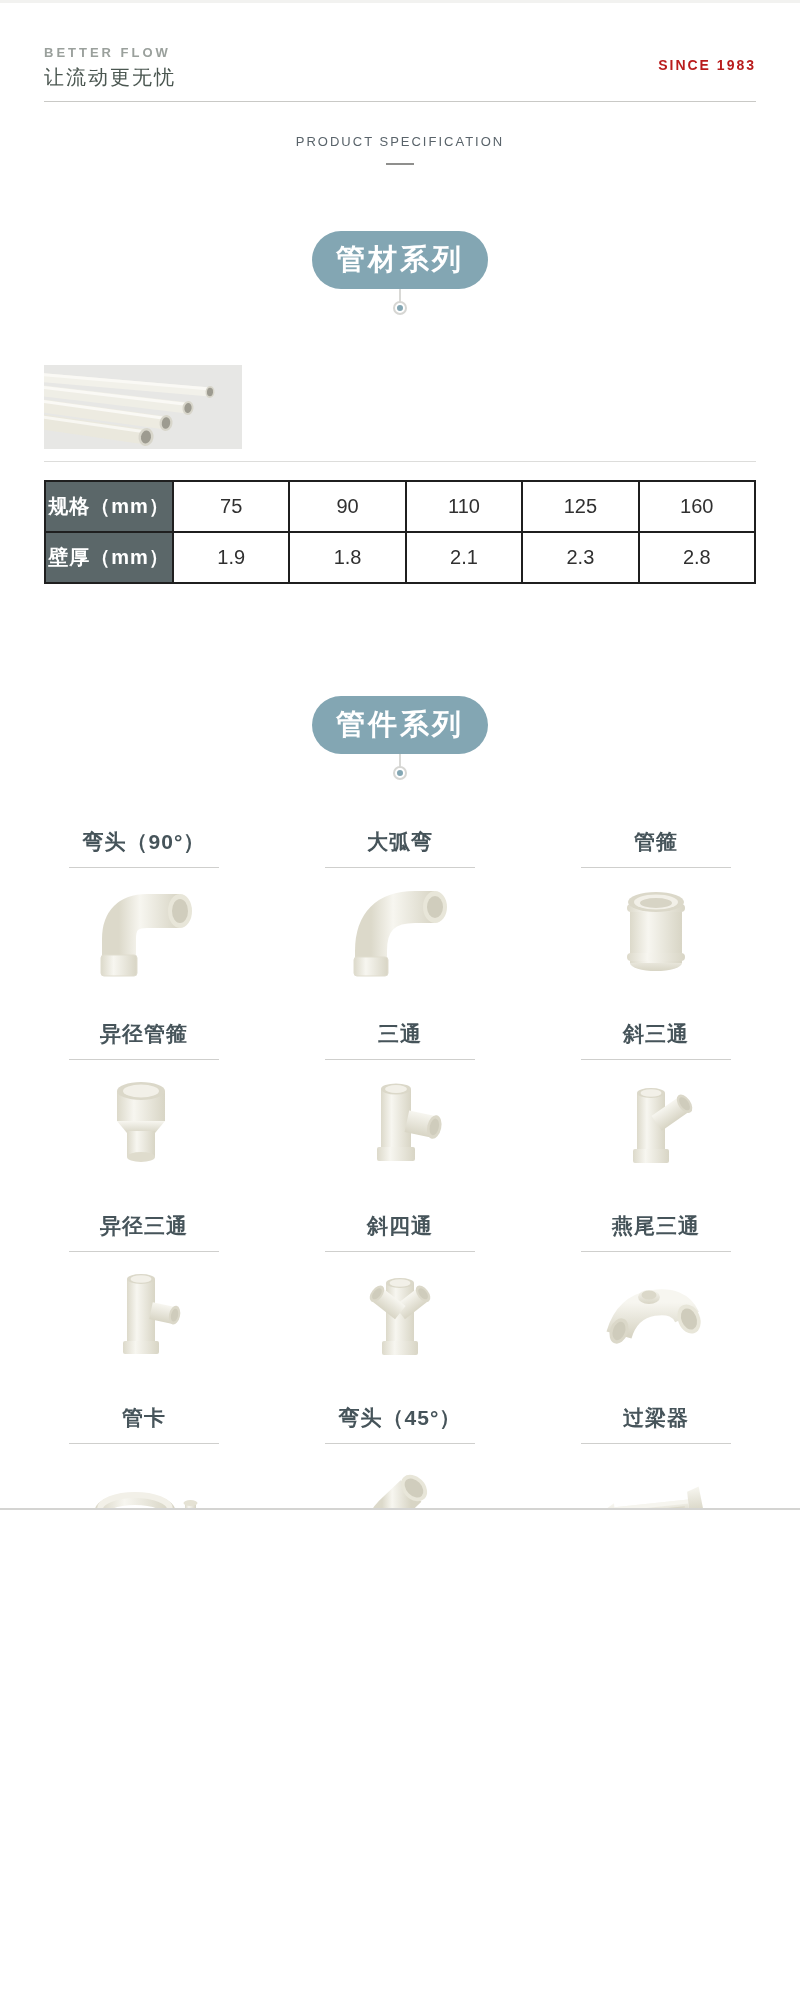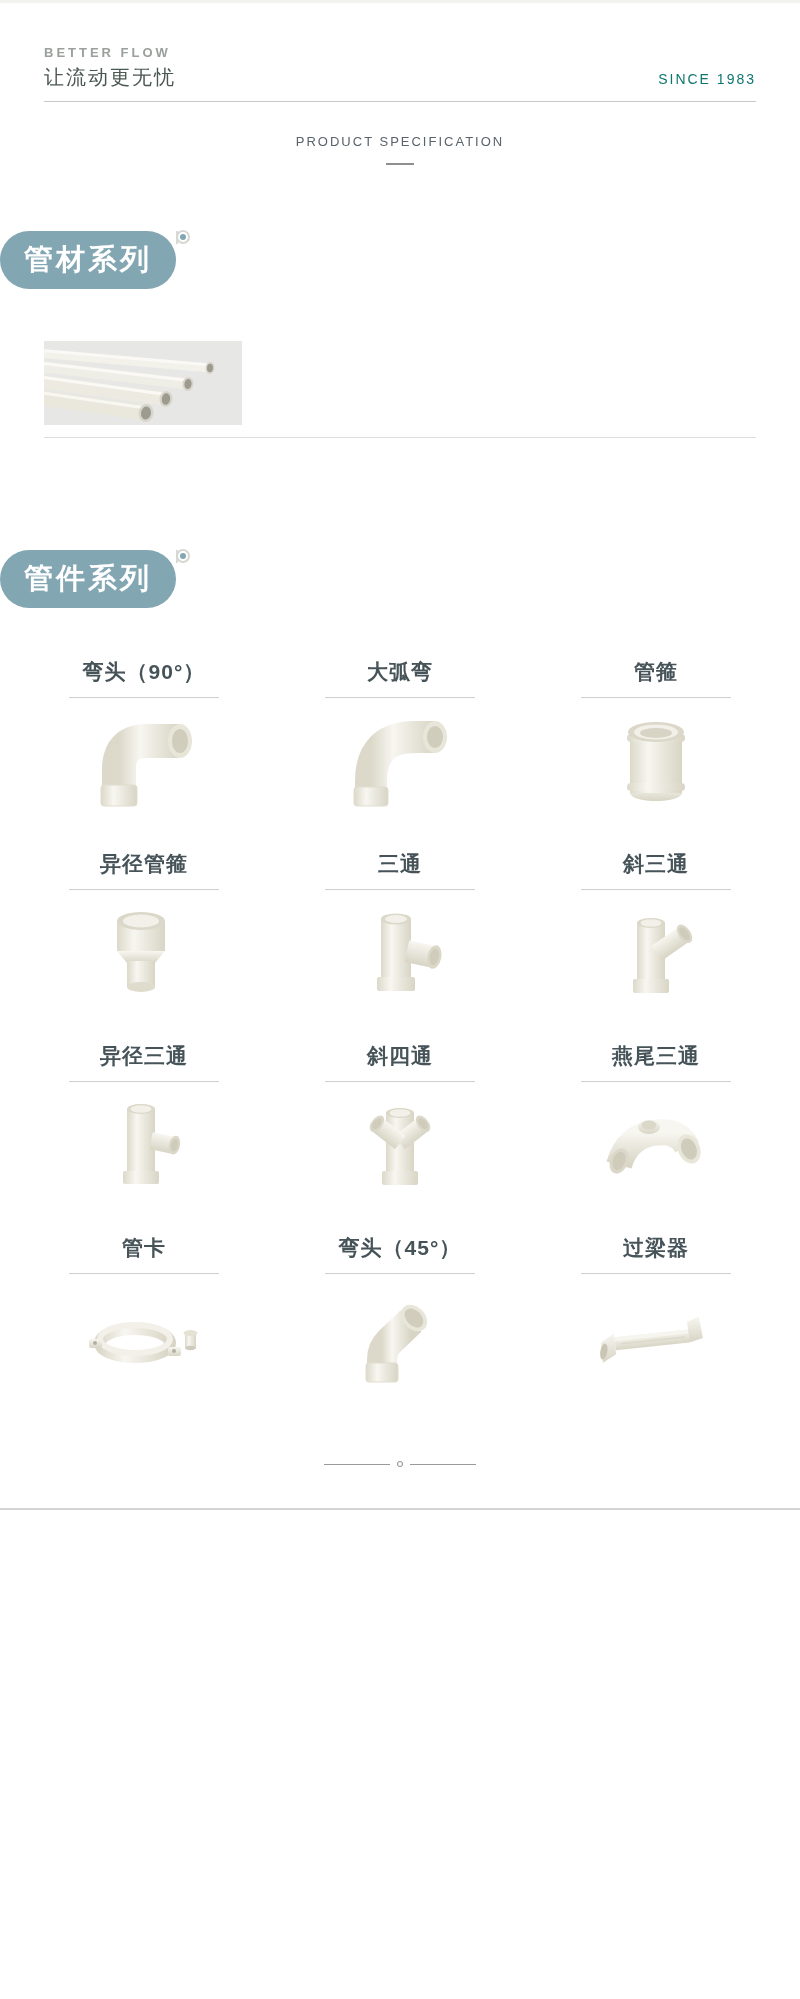--- a/index.html
+++ b/index.html
@@ -4,30 +4,30 @@
 <style>
   * { margin:0; padding:0; box-sizing:border-box; }
   body { background:#ffffff; font-family:"Liberation Sans","DejaVu Sans",sans-serif; }
   .page { position:relative; width:800px; height:1510px; margin:0 auto; background:#fff; overflow:hidden; color:#4c575c; }
   .top-strip { height:3px; background:#f2f2f0; }
 
   
   .header { margin:0 44px; padding-top:42px; padding-bottom:10px; border-bottom:1px solid #c9c9c6; position:relative; }
   .logo-en { font-size:13px; letter-spacing:3px; color:#9aa09c; font-weight:bold; }
   .logo-zh { font-size:20px; font-weight:normal; color:#4b5751; letter-spacing:2px; margin-top:4px; }
-  .since { position:absolute; right:0; bottom:14px; font-size:14px; letter-spacing:2px; color:#0f766e; }
+  .since { position:absolute; right:0; bottom:28px; font-size:14px; letter-spacing:2px; color:#b91c1c;font-weight:bold; }
 
   
   .title-block { margin-top:32px; text-align:center; }
   .page-title { font-size:42px; font-weight:bold; letter-spacing:8px; color:#4c575c; }
   .page-subtitle { margin-top:10px; font-size:13px; letter-spacing:2px; color:#59636a; }
   .title-rule { width:28px; height:2px; background:#8f8f8d; margin:14px auto 0; }
 
   
-  .badge-wrap { display:flex; flex-direction:row; align-items:flex-start; margin-top:66px; }
+  .badge-wrap { display:flex; flex-direction:column; align-items:center; margin-top:66px; }
   .badge-wrap.second { margin-top:112px; }
   .badge { min-width:152px; height:58px; padding:0 24px; background:#83a6b3; border-radius:30px;
            color:#fff; font-size:29px; font-weight:bold; letter-spacing:3px;
            display:flex; align-items:center; justify-content:center; }
   .badge-stem { width:2px; height:13px; background:#d9d9d6; }
   .badge-dot { width:10px; height:10px; border-radius:50%; background:#83a6b3;
                border:2px solid #fff; box-shadow:0 0 0 2px #d6d6d3; margin-top:1px; }
 
   
   .pipe-figure { margin:52px 44px 0; }
@@ -113,20 +113,40 @@
         <line x1="-8" y1="51" x2="102" y2="67" stroke="#f8f7f2" stroke-width="3"></line>
         <g transform="rotate(9 102 72)">
             <ellipse cx="102" cy="72" rx="7.5" ry="9" fill="#d8d6cb"></ellipse>
             <ellipse cx="102" cy="72" rx="5" ry="6.5" fill="#9d9b90"></ellipse>
           </g>
       </svg>
     </div>
     <div class="pipe-rule"></div>
   </div>
 
+  <table class="spec-table">
+    <tbody>
+        <tr>
+      <td class="rowhead">规格（mm）</td>
+      <td>75</td>
+      <td>90</td>
+      <td>110</td>
+      <td>125</td>
+      <td>160</td>
+    </tr>
+    <tr>
+      <td class="rowhead">壁厚（mm）</td>
+      <td>1.9</td>
+      <td>1.8</td>
+      <td>2.1</td>
+      <td>2.3</td>
+      <td>2.8</td>
+    </tr>
+  </tbody>
+    </table>
 
   <div class="badge-wrap second">
     <div class="badge">管件系列</div>
     <div class="badge-stem"></div>
     <div class="badge-dot"></div>
   </div>
 
   <div class="products">
 
     <div class="product">

